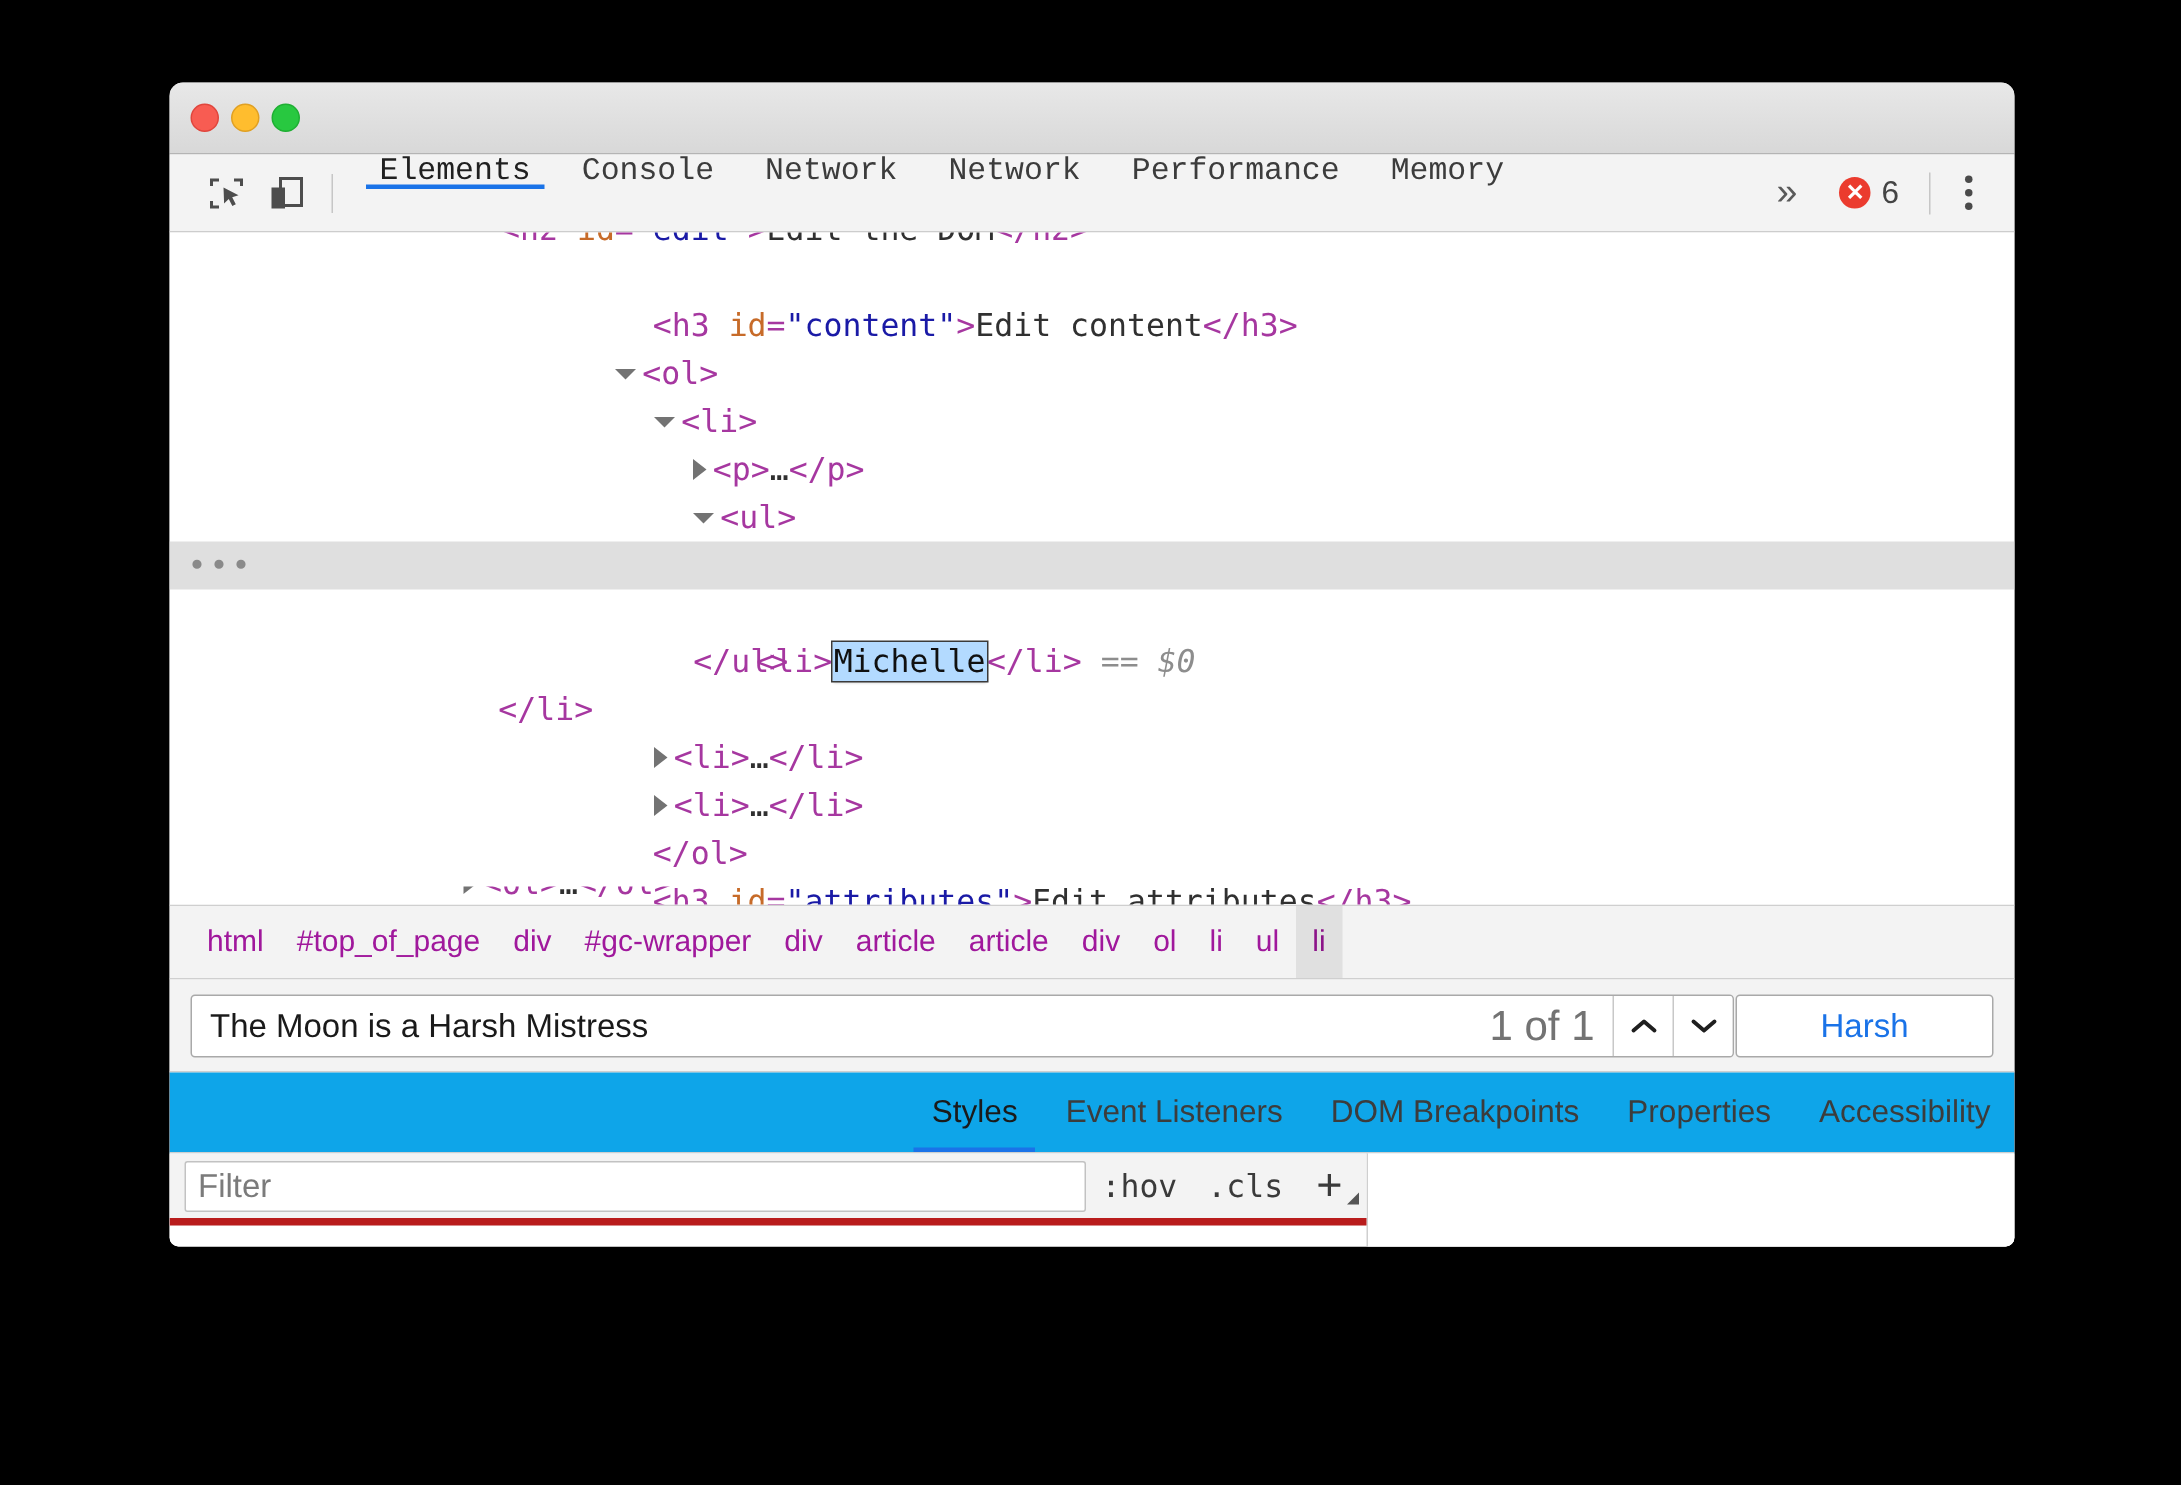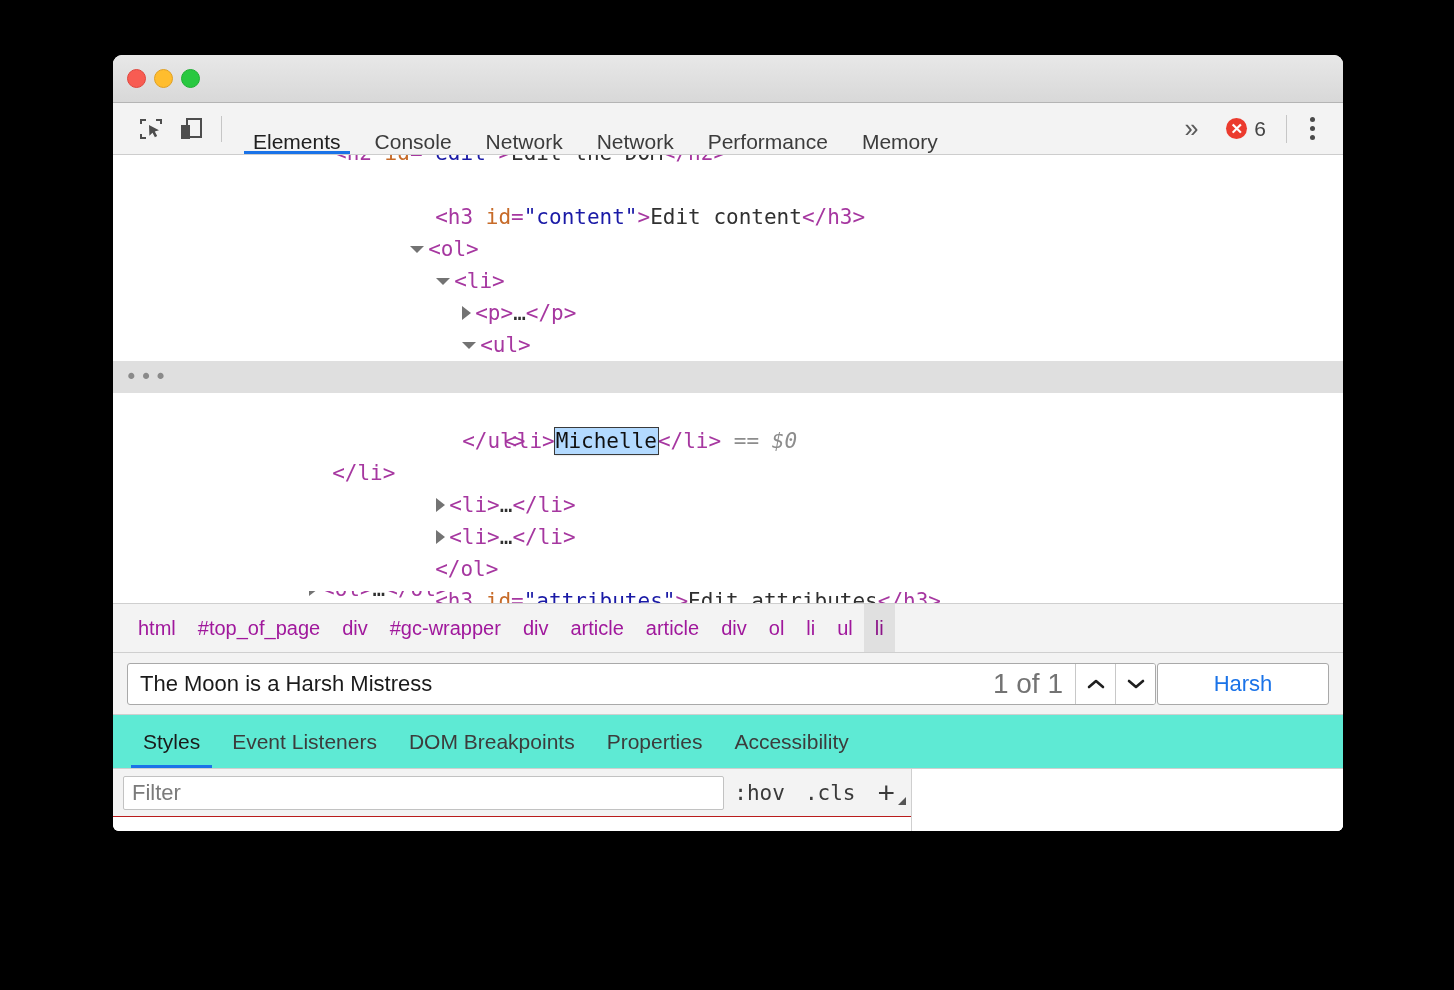--- a/index.html
+++ b/index.html
@@ -75,22 +75,23 @@
     cursor: pointer;
   }
   .tb-sep {
     width: 1px;
     height: 26px;
     background: #c6c6c6;
     margin: 0 14px 0 10px;
   }
   .tabs {
     display: flex;
-    align-items: flex-end;
+    align-items: flex-start;
     height: 100%;
+    font-family: Liberation Mono, monospace;
   }
   .tab {
     display: flex;
     align-items: center;
     padding: 0 17px;
     font-size: 21px;
     color: #3c3c3c;
     cursor: pointer;
     position: relative;
     white-space: nowrap;
@@ -313,25 +314,26 @@
     font-size: 22px;
     display: flex;
     align-items: center;
     justify-content: center;
     cursor: pointer;
   }
 
   
   .side-tabs {
     height: 54px;
-    background: #5eead4;
+    background: #0ea5e9;
     display: flex;
     align-items: stretch;
     padding-left: 14px;
     border-bottom: 1px solid #cfcfcf;
+    justify-content: flex-end;
   }
   .stab {
     display: flex;
     align-items: center;
     padding: 0 16px;
     font-size: 21px;
     color: #3c3c3c;
     cursor: pointer;
     position: relative;
     white-space: nowrap;
@@ -354,21 +356,21 @@
   .styles-left {
     width: 799px;
     border-right: 1px solid #cfcfcf;
   }
   .filter-row {
     height: 48px;
     background: #f3f3f3;
     display: flex;
     align-items: center;
     padding: 0 0 0 10px;
-    border-bottom: 1px solid #b91c1c;
+    border-bottom: 5px solid #b91c1c;
   }
   .filter-input {
     flex: 1;
     height: 34px;
     border: 1px solid #c2c2c2;
     border-radius: 2px;
     background: #fff;
     font-size: 22px;
     padding: 0 8px;
     outline: none;

